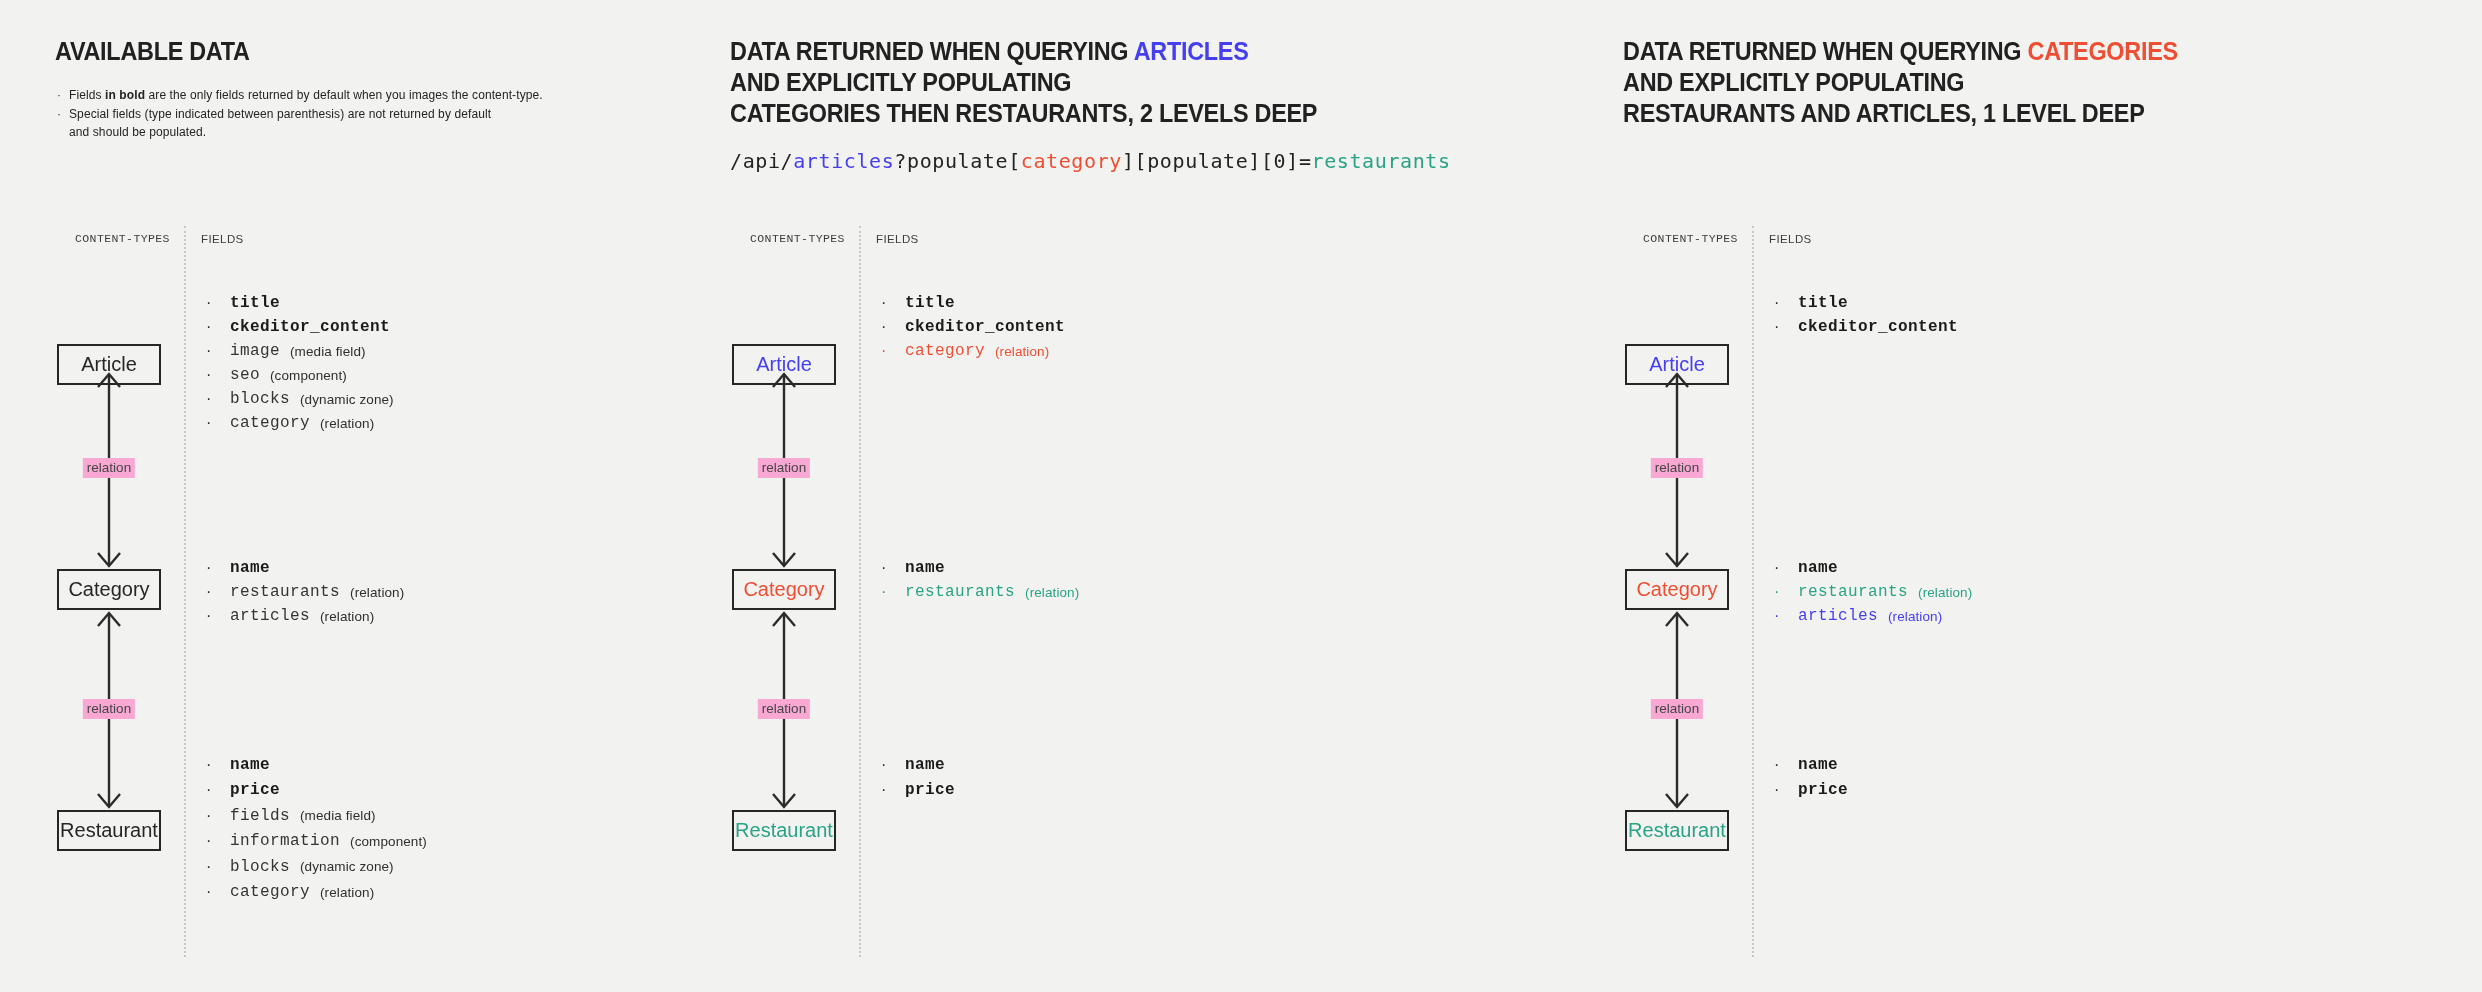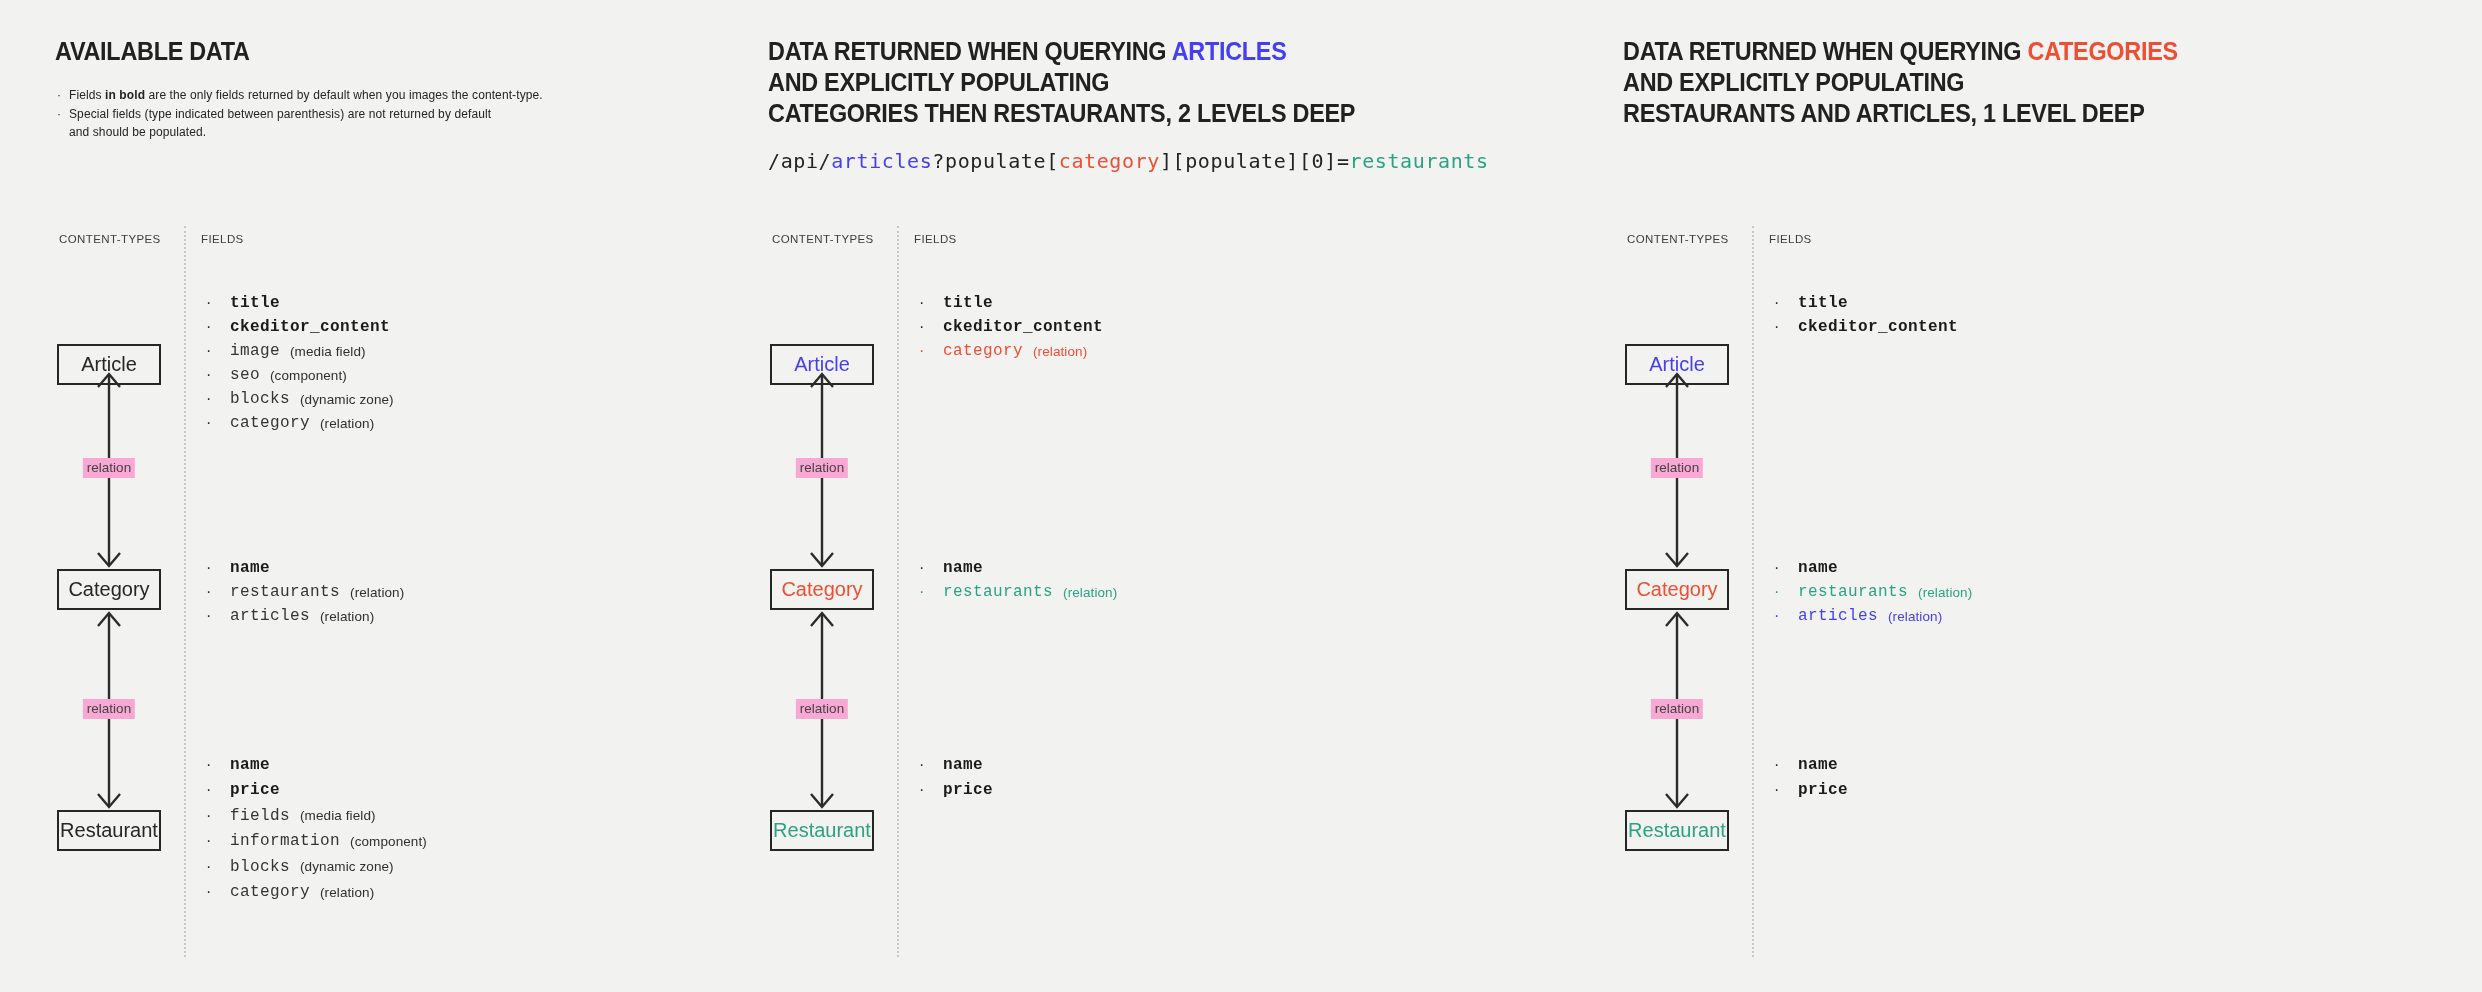--- a/index.html
+++ b/index.html
@@ -11,21 +11,21 @@
                letter-spacing:-0.3px;color:#212121;white-space:nowrap;transform:scaleX(0.9);transform-origin:left top;}
   .panel-notes{position:absolute;left:2px;top:86px;width:600px;}
   .note{display:flex;align-items:flex-start;}
   .nbullet{width:12px;font-size:12px;line-height:18.5px;color:#2b2b2b;}
   .note-text{font-size:12px;line-height:18.5px;color:#242424;letter-spacing:0.1px;white-space:pre-line;}
 
   .panel-url{position:absolute;left:0;top:147px;font-family:"DejaVu Sans Mono",monospace;
              font-size:20px;line-height:28px;letter-spacing:0.6px;color:#232323;white-space:nowrap;}
 
   .col-header{position:absolute;top:231px;font-size:11.5px;line-height:16px;letter-spacing:0.4px;color:#3d3d3d;}
-  .col-header.ct{left:4px;}
+  .col-header.ct{left:20px;font-family:Liberation Mono, monospace;}
   .col-header.f{left:146px;}
   .vdivider{position:absolute;left:129px;top:226px;height:731px;width:0;border-left:2px dotted #c8c8c5;}
 
   .node-box{position:absolute;left:2px;width:104px;height:41px;box-sizing:border-box;border:2.4px solid #262626;
             display:flex;align-items:center;justify-content:center;font-size:20px;color:#262626;background:#f2f2f0;}
   .node-box.article{top:344px;}
   .node-box.category{top:569px;}
   .node-box.restaurant{top:810px;}
 
   .rel-arrow{position:absolute;left:38px;stroke:#2b2b2b;stroke-width:2.4;fill:none;}
@@ -165,21 +165,21 @@
           <span class="ftype">(dynamic zone)</span>
         </div>
         <div class="fline">
           <span class="fbullet">·</span>
           <span class="fname">category</span>
           <span class="ftype">(relation)</span>
         </div>
       </div>
   </div>
 
-  <div class="panel" style="left:730px;width:880px;margin-left:38px;">
+  <div class="panel" style="left:730px;width:880px;">
     <div class="panel-title">
       <div><span>DATA RETURNED WHEN QUERYING </span><span style="color: rgb(69, 63, 240);">ARTICLES</span></div>
       <div><span>AND EXPLICITLY POPULATING</span></div>
       <div><span>CATEGORIES THEN RESTAURANTS, 2 LEVELS DEEP</span></div>
     </div>
     <div class="panel-url"><span>/api/</span><span style="color: rgb(69, 63, 240);">articles</span><span>?populate[</span><span style="color: rgb(238, 78, 51);">category</span><span>][populate][0]=</span><span style="color: rgb(41, 163, 134);">restaurants</span></div>
 
     <div class="col-header ct">CONTENT-TYPES</div>
     <div class="col-header f">FIELDS</div>
     <div class="vdivider"></div>

